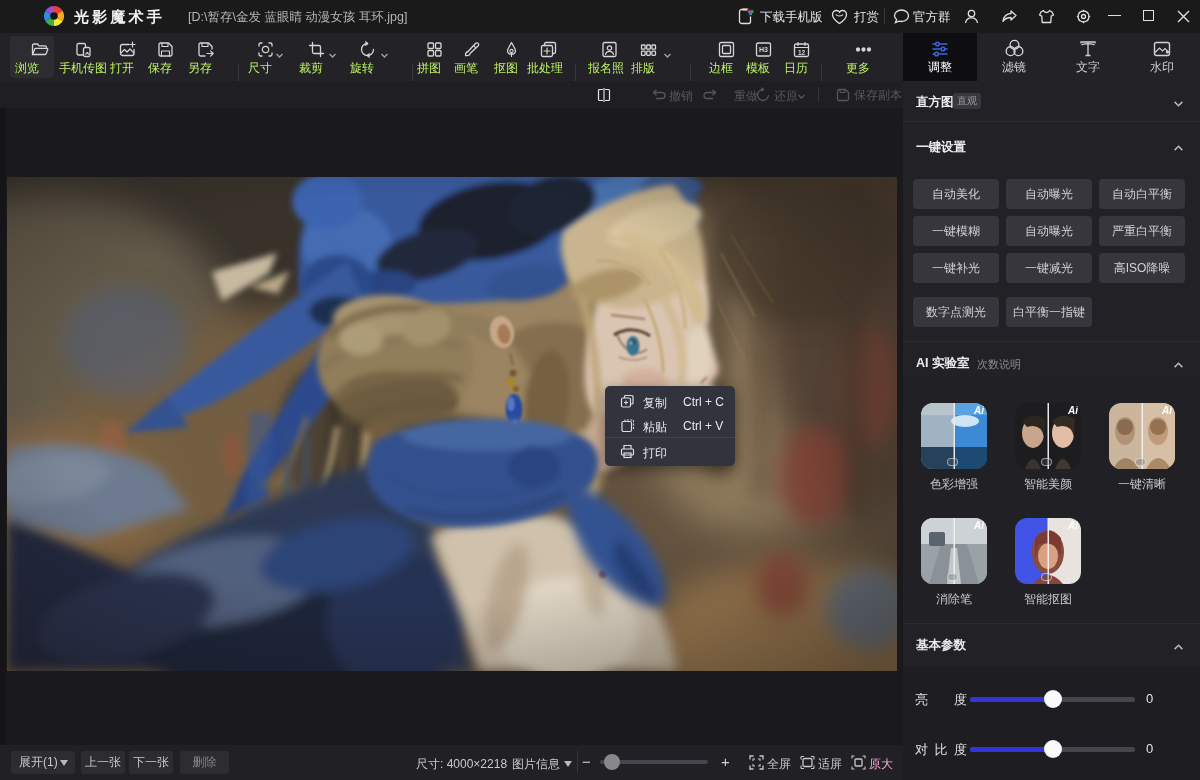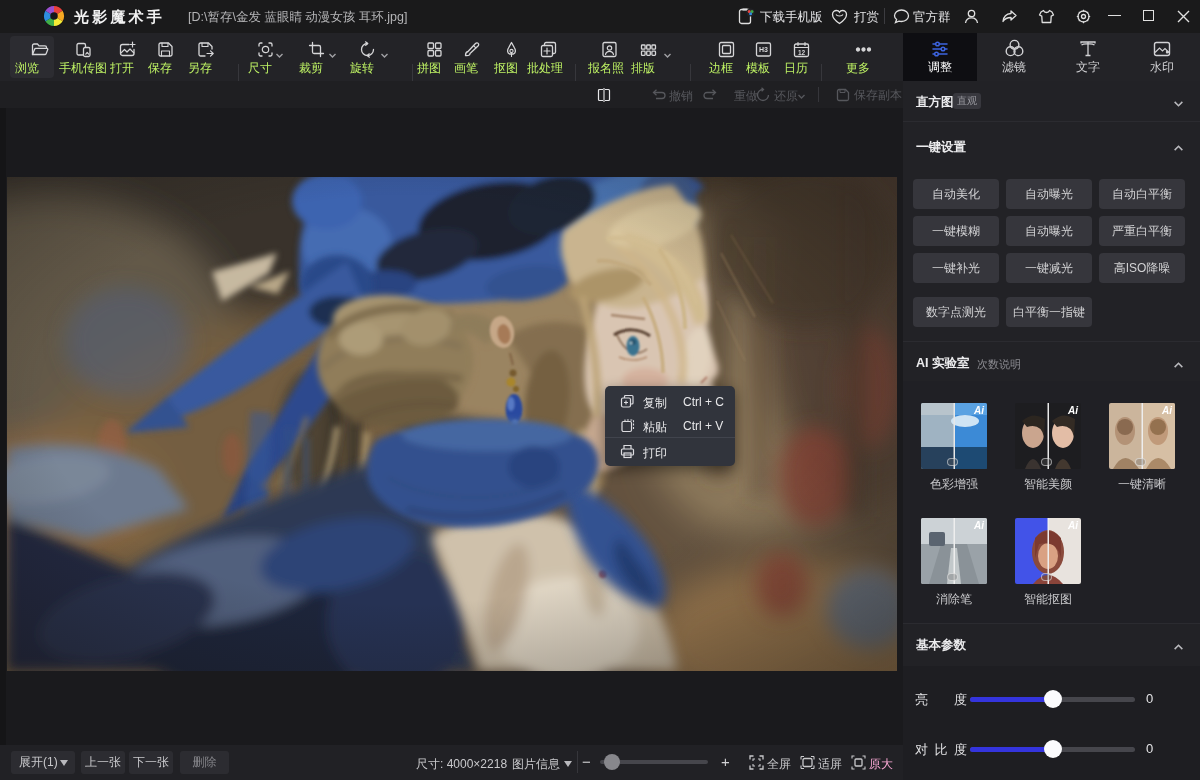--- a/index.html
+++ b/index.html
@@ -26,21 +26,21 @@
 .chev { width:9px; height:9px; stroke:#a0a0a4; fill:none; stroke-width:1.4; }
 
 
 .rtab { position:absolute; top:0; width:74px; height:48px; text-align:center; color:#d2d2d5; font-size:12px; }
 .rtab .ic { height:26px; padding-top:5px; display:flex; align-items:flex-end; justify-content:center; }
 .rtab.active { background:#0e0e12; color:#ffffff; }
 
 
 .sech { position:absolute; left:0; width:297px; color:#ececee; font-size:12.5px; font-weight:bold; }
 .pbtn { position:absolute; width:86px; height:30px; background:#36363c; border-radius:4px; color:#d2d2d4; font-size:12px; text-align:center; line-height:30px; }
-.thumb { position:absolute; width:66px; height:66px; border-radius:2px; overflow:hidden; }
+.thumb { position:absolute; width:66px; height:66px; border-radius:12px; overflow:hidden; }
 .tlabel { position:absolute; width:90px; text-align:center; color:#c9c9cc; font-size:12px; }
 .vs { position:absolute; left:50%; margin-left:-7px; bottom:3px; width:11px; height:8px; border:1px solid rgba(255,255,255,.5); border-radius:5px; background:rgba(90,90,90,.3);}
 .ailab { position:absolute; right:3px; top:2px; font-size:10px; font-style:italic; font-weight:bold; color:#fff; }
 
 
 .bbtn { position:absolute; top:6px; height:23px; background:#2c2c31; border-radius:3px; color:#c9c9cc; font-size:12px; text-align:center; line-height:23px; }
 </style>
 </head>
 <body>
 <div id="titlebar">

